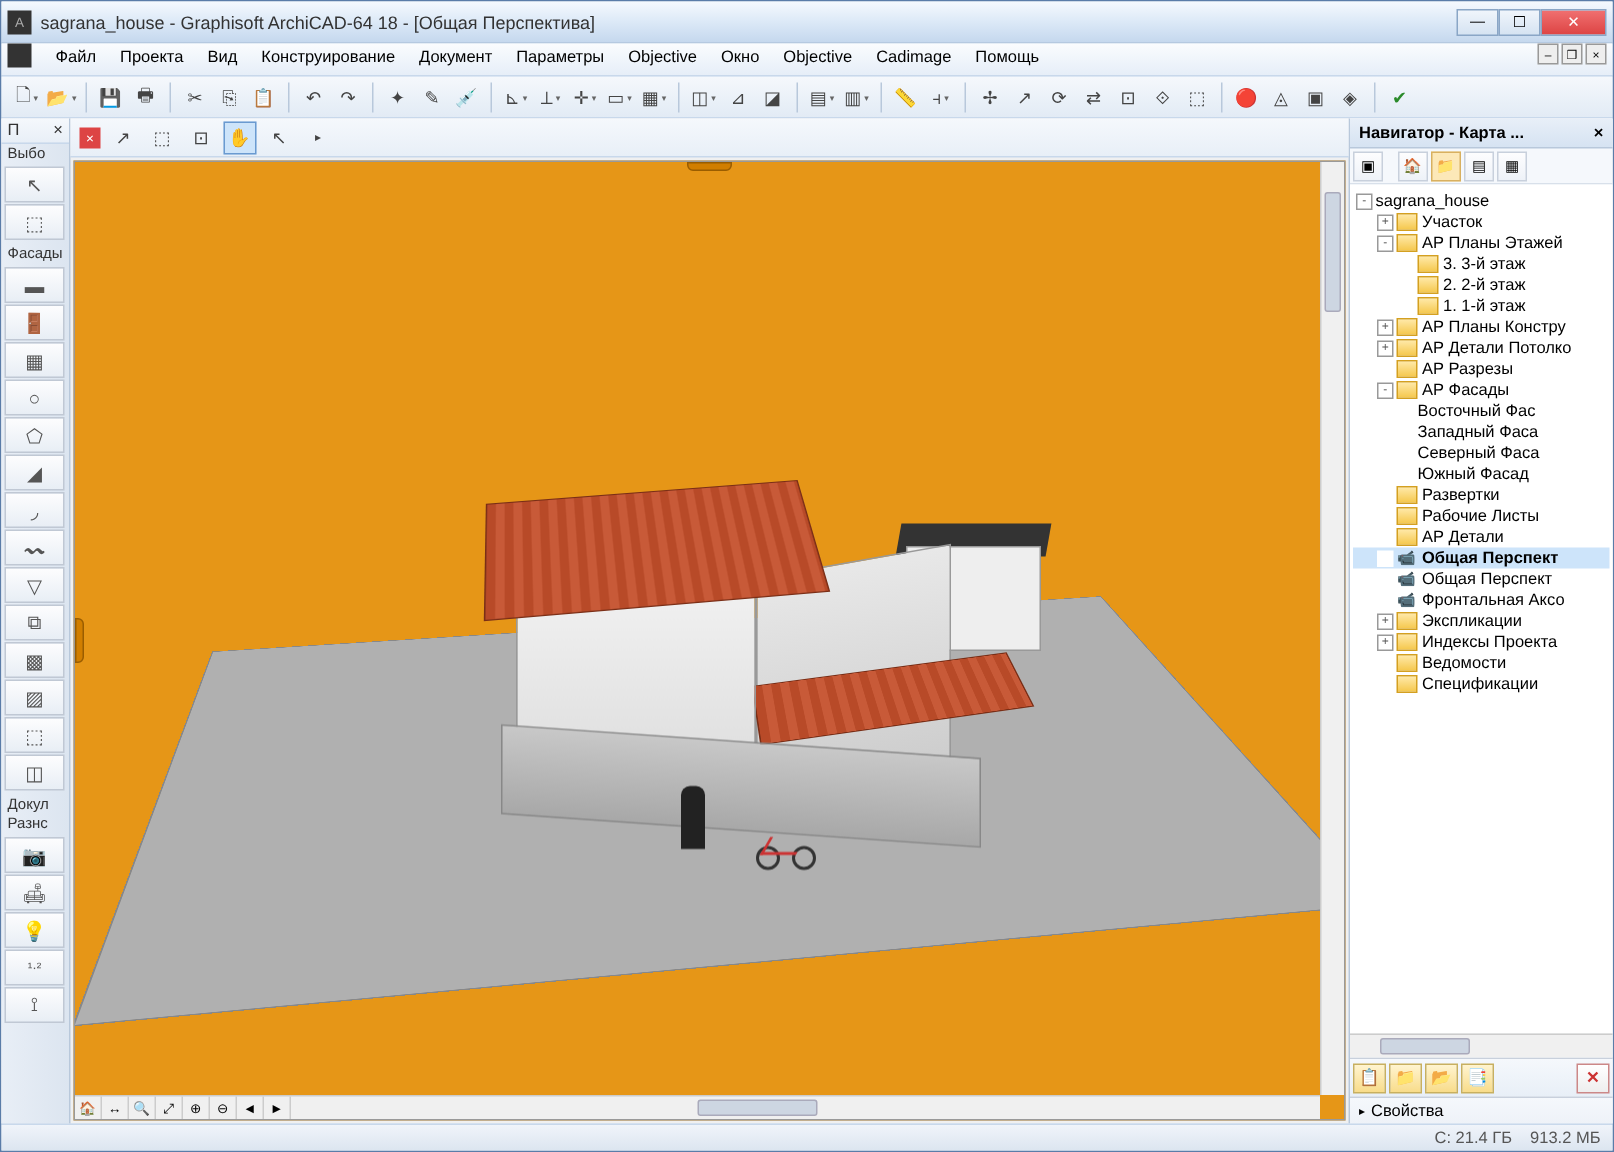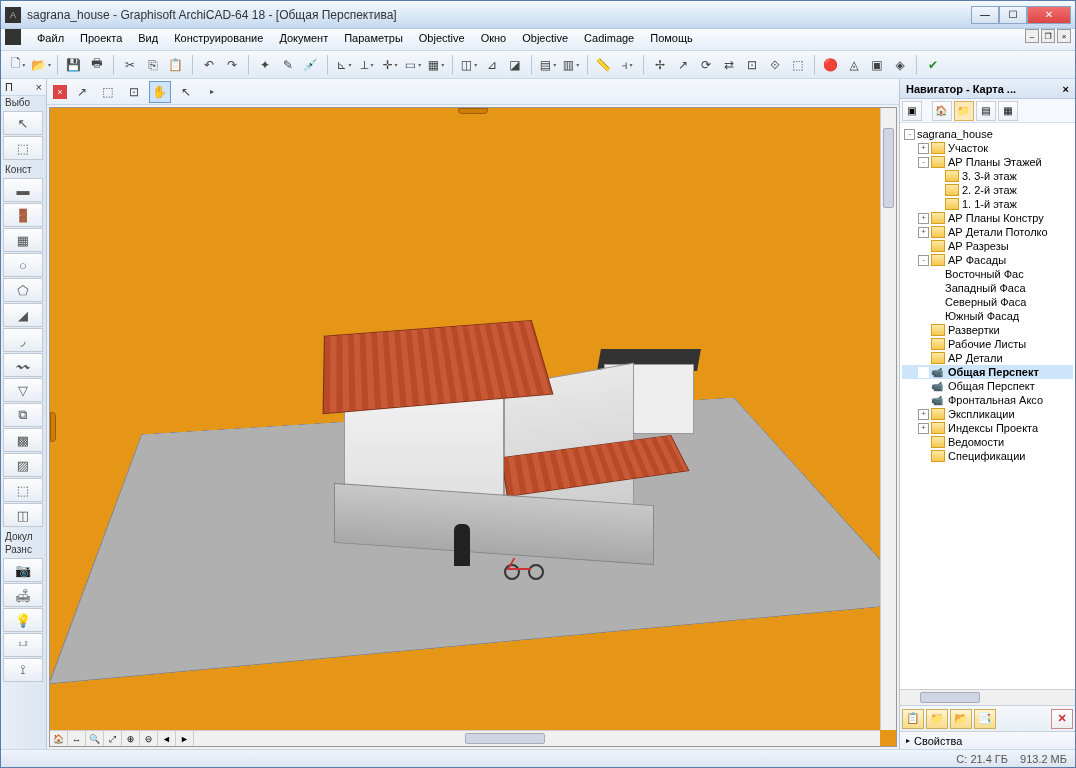--- a/index.html
+++ b/index.html
@@ -172,21 +172,21 @@
     <div class="left-dock">
       <div class="dock-header">
           <span>П</span>
           <span>×</span>
         </div>
       <div class="dock-label">Выбо</div>
       <div class="tool-grid">
         <div class="tool-btn">↖</div>
         <div class="tool-btn">⬚</div>
       </div>
-      <div class="dock-label">Конст</div>
+      <div class="dock-label">Фасады</div>
       <div class="tool-grid">
         <div class="tool-btn">▬</div>
         <div class="tool-btn">🚪</div>
         <div class="tool-btn">▦</div>
         <div class="tool-btn">○</div>
         <div class="tool-btn">⬠</div>
         <div class="tool-btn">◢</div>
         <div class="tool-btn">◞</div>
         <div class="tool-btn">〰</div>
         <div class="tool-btn">▽</div>

